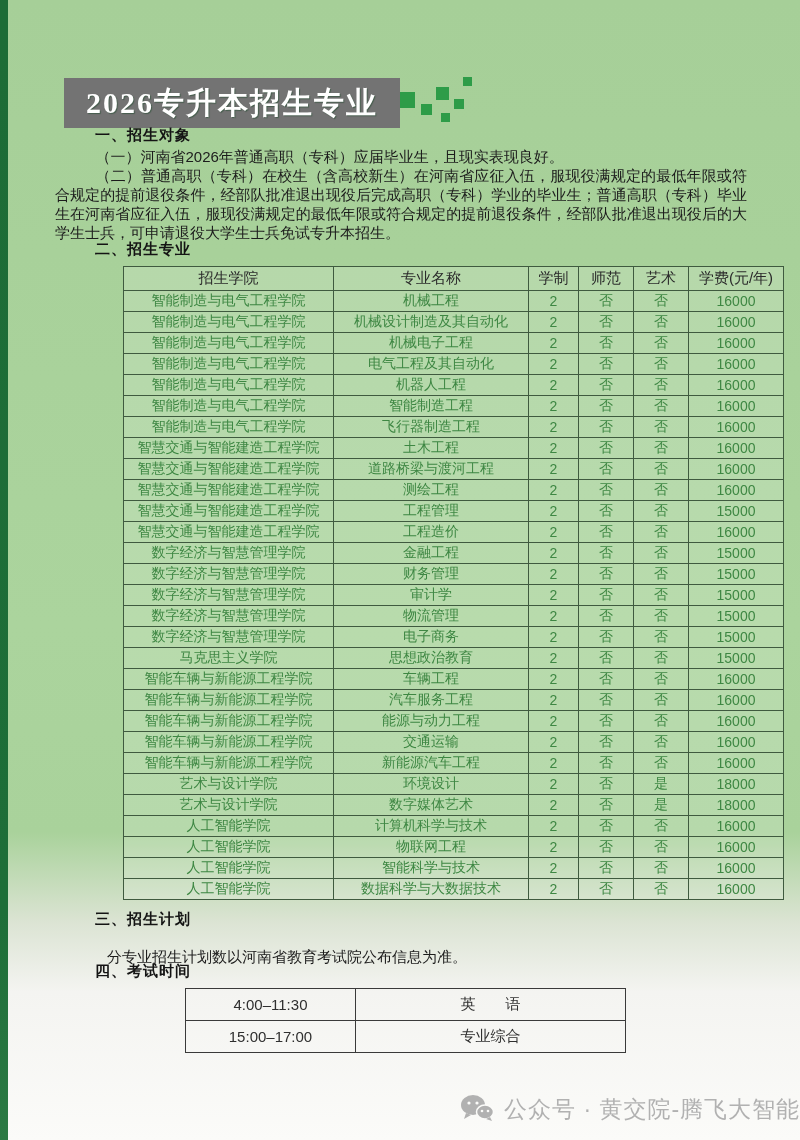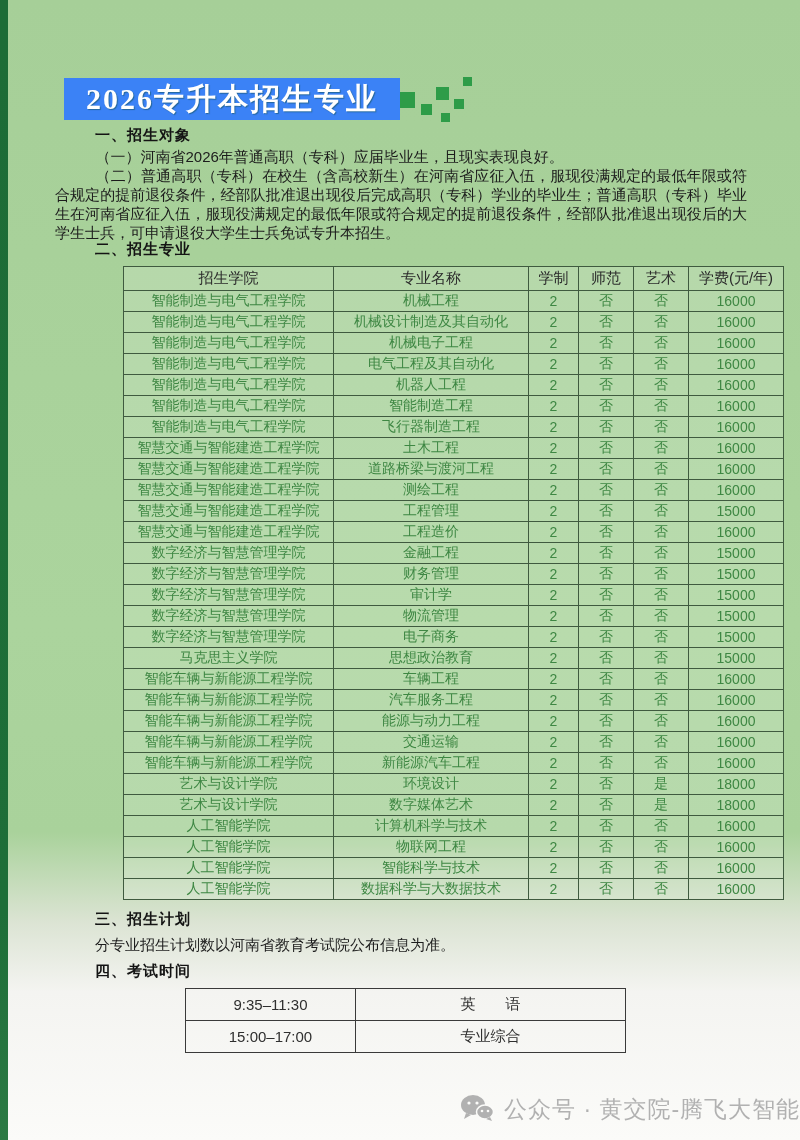--- a/index.html
+++ b/index.html
@@ -4,38 +4,38 @@
 <style>
   html,body{margin:0;padding:0;}
   body{
     width:800px;height:1140px;position:relative;overflow:hidden;
     font-family:"Liberation Sans","DejaVu Sans",sans-serif;
     background:linear-gradient(180deg,#a6cf98 0%,#abd49d 55%,#a9d29b 73%,#dce4d4 81%,#f4f4f1 87%,#fbfbf9 100%);
   }
   .page{position:absolute;inset:0;}
   .left-strip{position:absolute;left:0;top:0;width:8px;height:100%;
     background:linear-gradient(180deg,#1d6c36 0%,#1e6e38 80%,#2c7a44 100%);}
-  .banner{position:absolute;left:64px;top:78px;width:336px;height:42px;
-    background:#3b82f6;display:flex;align-items:center;justify-content:center;}
+  .banner{position:absolute;left:64px;top:78px;width:336px;height:50px;
+    background:#737373;display:flex;align-items:center;justify-content:center;}
   .banner span{color:#ffffff;font-family:"Liberation Serif","DejaVu Serif",serif;
     font-weight:bold;font-size:30px;letter-spacing:2px;white-space:nowrap;
     text-shadow:1px 1px 1px rgba(0,60,20,.4);}
   .sq{position:absolute;background:#2e9c48;}
   .sq1{left:400px;top:92px;width:15px;height:16px;}
   .sq2{left:421px;top:104px;width:11px;height:11px;}
   .sq3{left:436px;top:87px;width:13px;height:13px;}
   .sq4{left:441px;top:113px;width:9px;height:9px;}
   .sq5{left:454px;top:99px;width:10px;height:10px;}
   .sq6{left:463px;top:77px;width:9px;height:9px;}
   .h-sec{position:absolute;left:95px;margin:0;font-size:15px;font-weight:bold;color:#141414;letter-spacing:1px;}
   #s1h{top:126px;} #s2h{top:240px;} #s3h{top:910px;} #s4h{top:962px;}
   .para{position:absolute;left:55px;width:692px;margin:0;font-size:15px;line-height:19px;
     color:#1c1c1c;text-align:justify;text-indent:2.7em;}
   #p1{top:147px;} #p2{top:166px;}
-  #s3b{position:absolute;left:95px;top:936px;margin:0;font-size:15px;color:#1c1c1c;}
+  #s3b{position:absolute;left:95px;top:936px;margin:12px;font-size:15px;color:#1c1c1c;}
   table{border-collapse:collapse;}
   .majors{position:absolute;left:75px;top:266px;width:660px;table-layout:fixed;margin-left:48px;}
   .majors th,.majors td{border:1px solid #3f5a3f;text-align:center;padding:0;
     background:rgba(255,255,255,0.16);overflow:hidden;white-space:nowrap;}
   .majors th{height:23px;font-size:15px;font-weight:normal;color:#2b2b2b;}
   .majors td{height:20px;font-size:14px;color:#3e8743;}
   .exam{position:absolute;left:185px;top:988px;width:440px;table-layout:fixed;}
   .exam td{border:1.5px solid #3a3a3a;text-align:center;padding:0;color:#2f2f2f;font-size:15px;}
   .exam .corner{position:relative;height:45px;}
   .corner svg{position:absolute;left:0;top:0;width:100%;height:100%;}
@@ -330,21 +330,21 @@
 
   <h2 id="s4h" class="h-sec">四、考试时间</h2>
 
   <table class="exam">
     <colgroup>
         <col style="width:170px">
         <col style="width:270px">
       </colgroup>
     <tbody>
     <tr class="data-row">
-          <td>9:35–11:30</td>
+          <td>4:00–11:30</td>
           <td>英　　语</td>
         </tr>
         <tr class="data-row">
           <td>15:00–17:00</td>
           <td>专业综合</td>
         </tr>
       </tbody>
   </table>
 
   <div class="footer">

